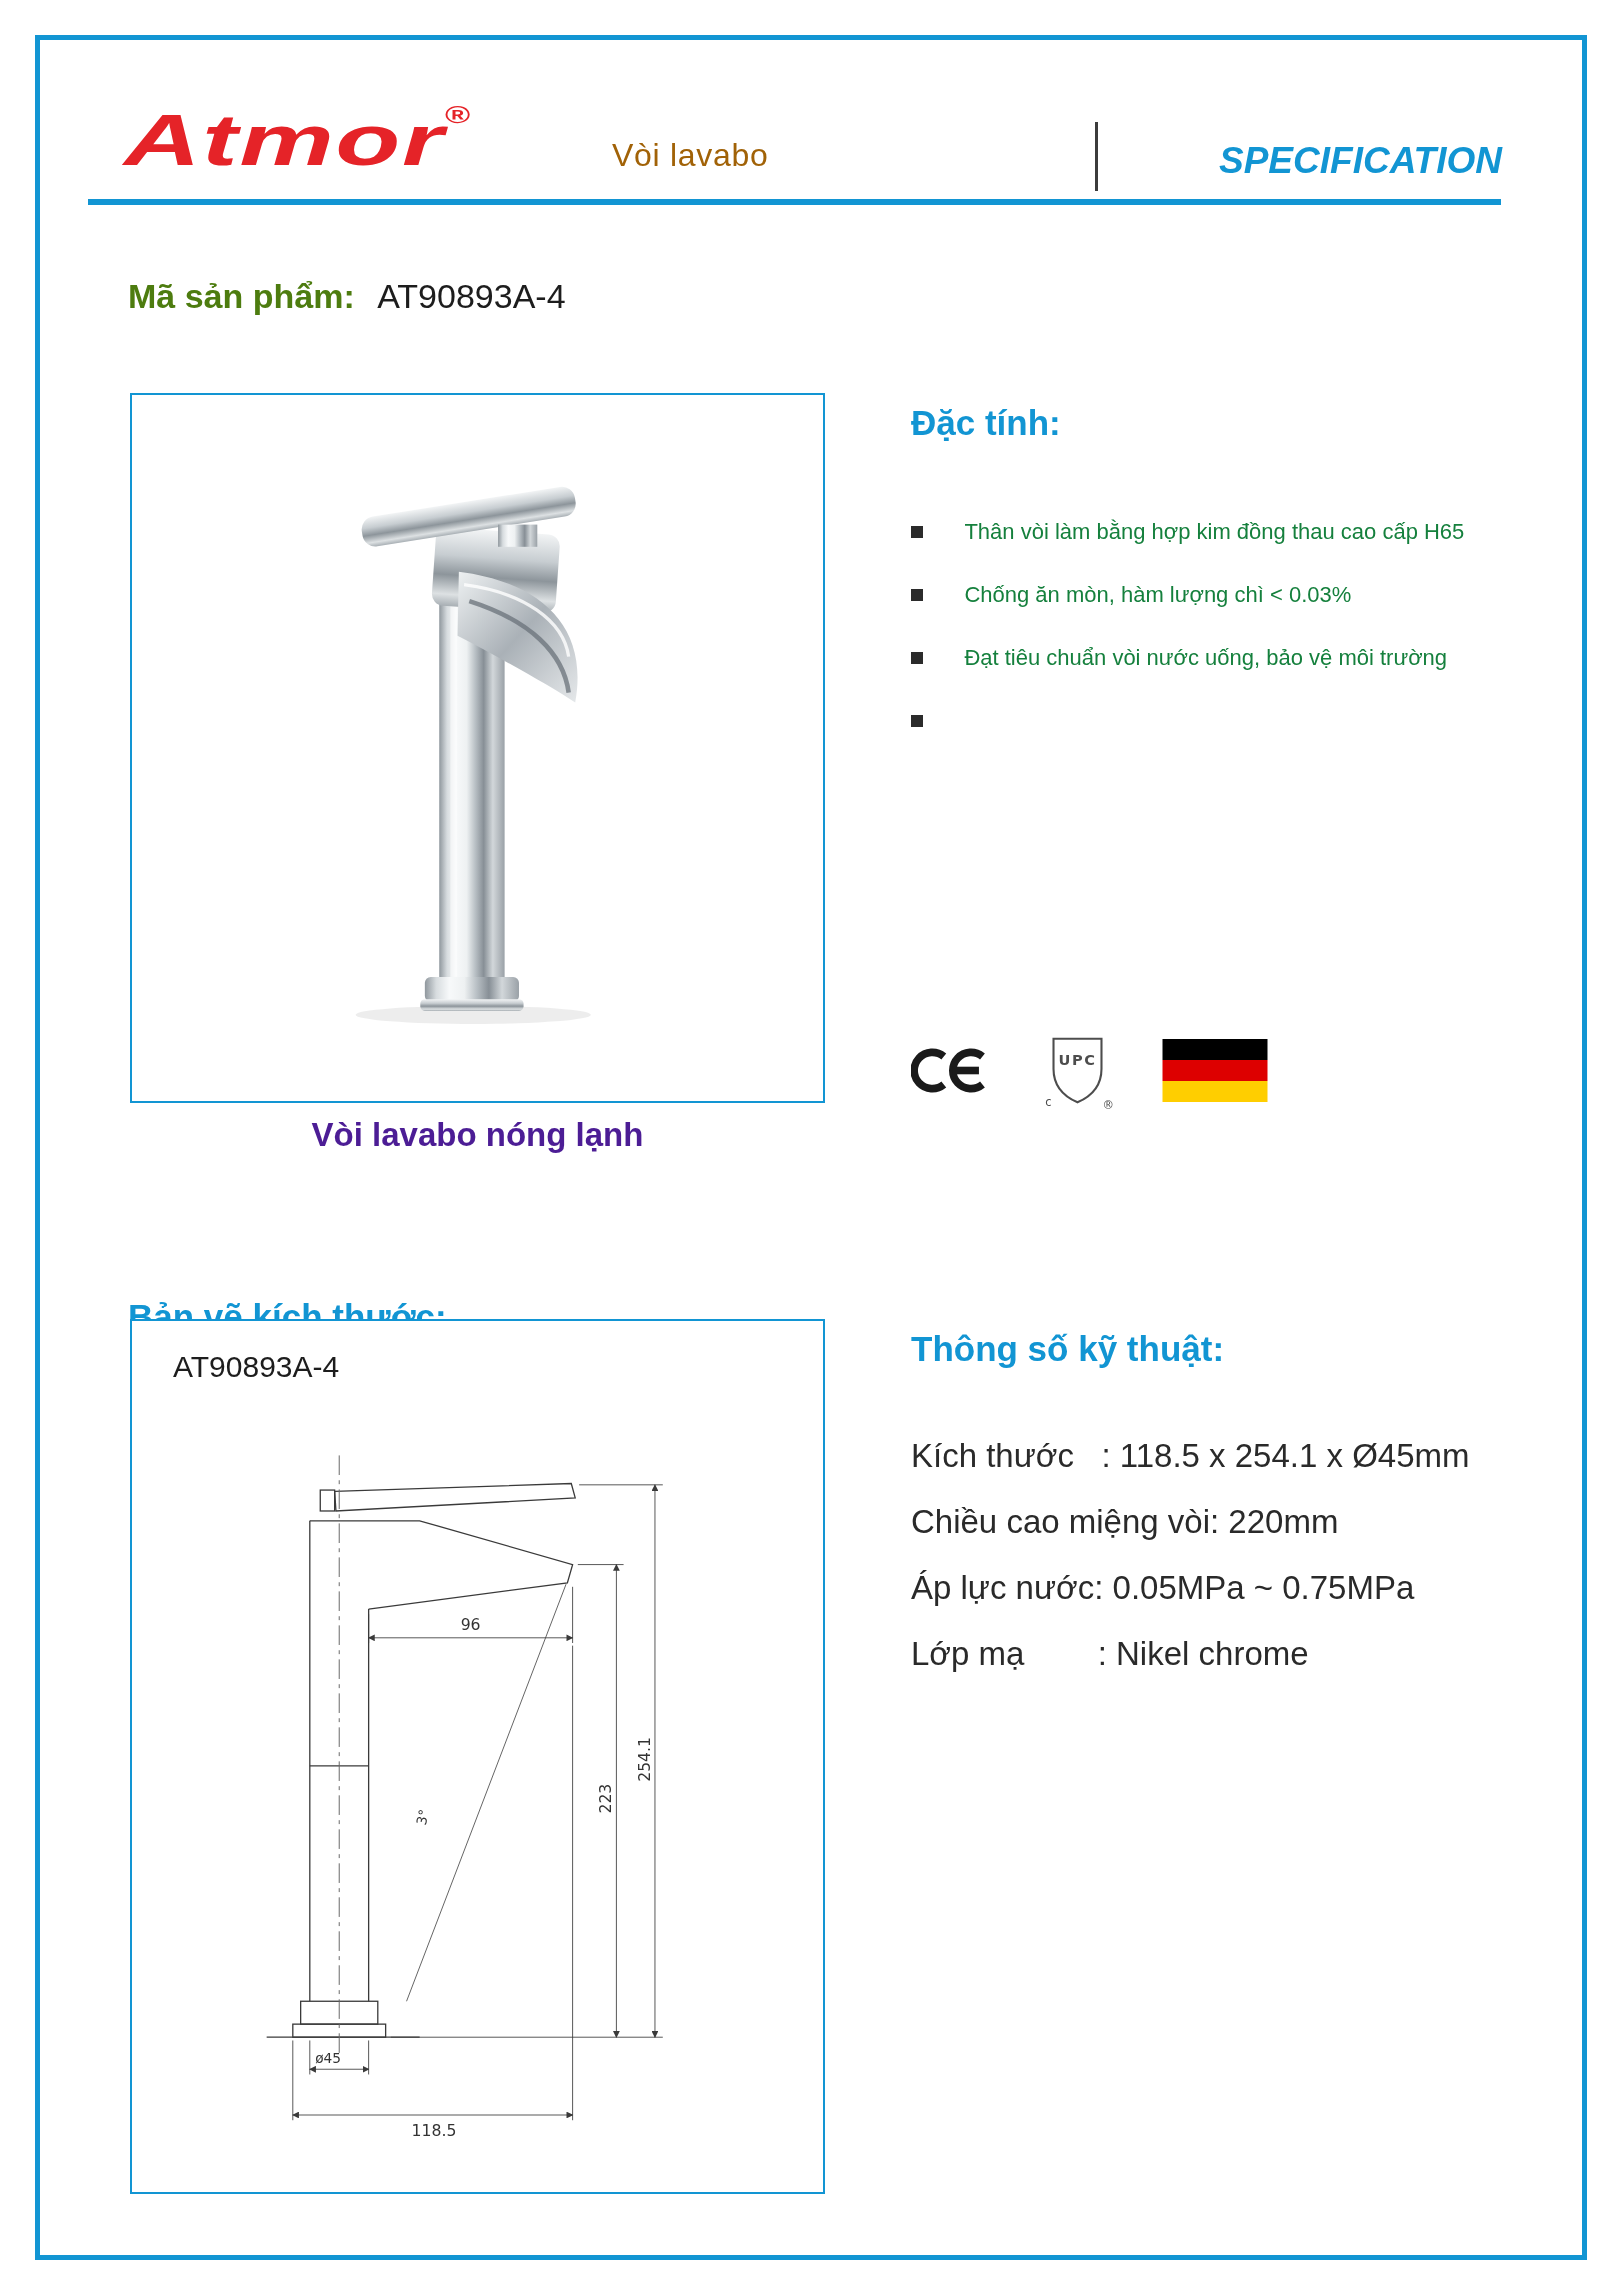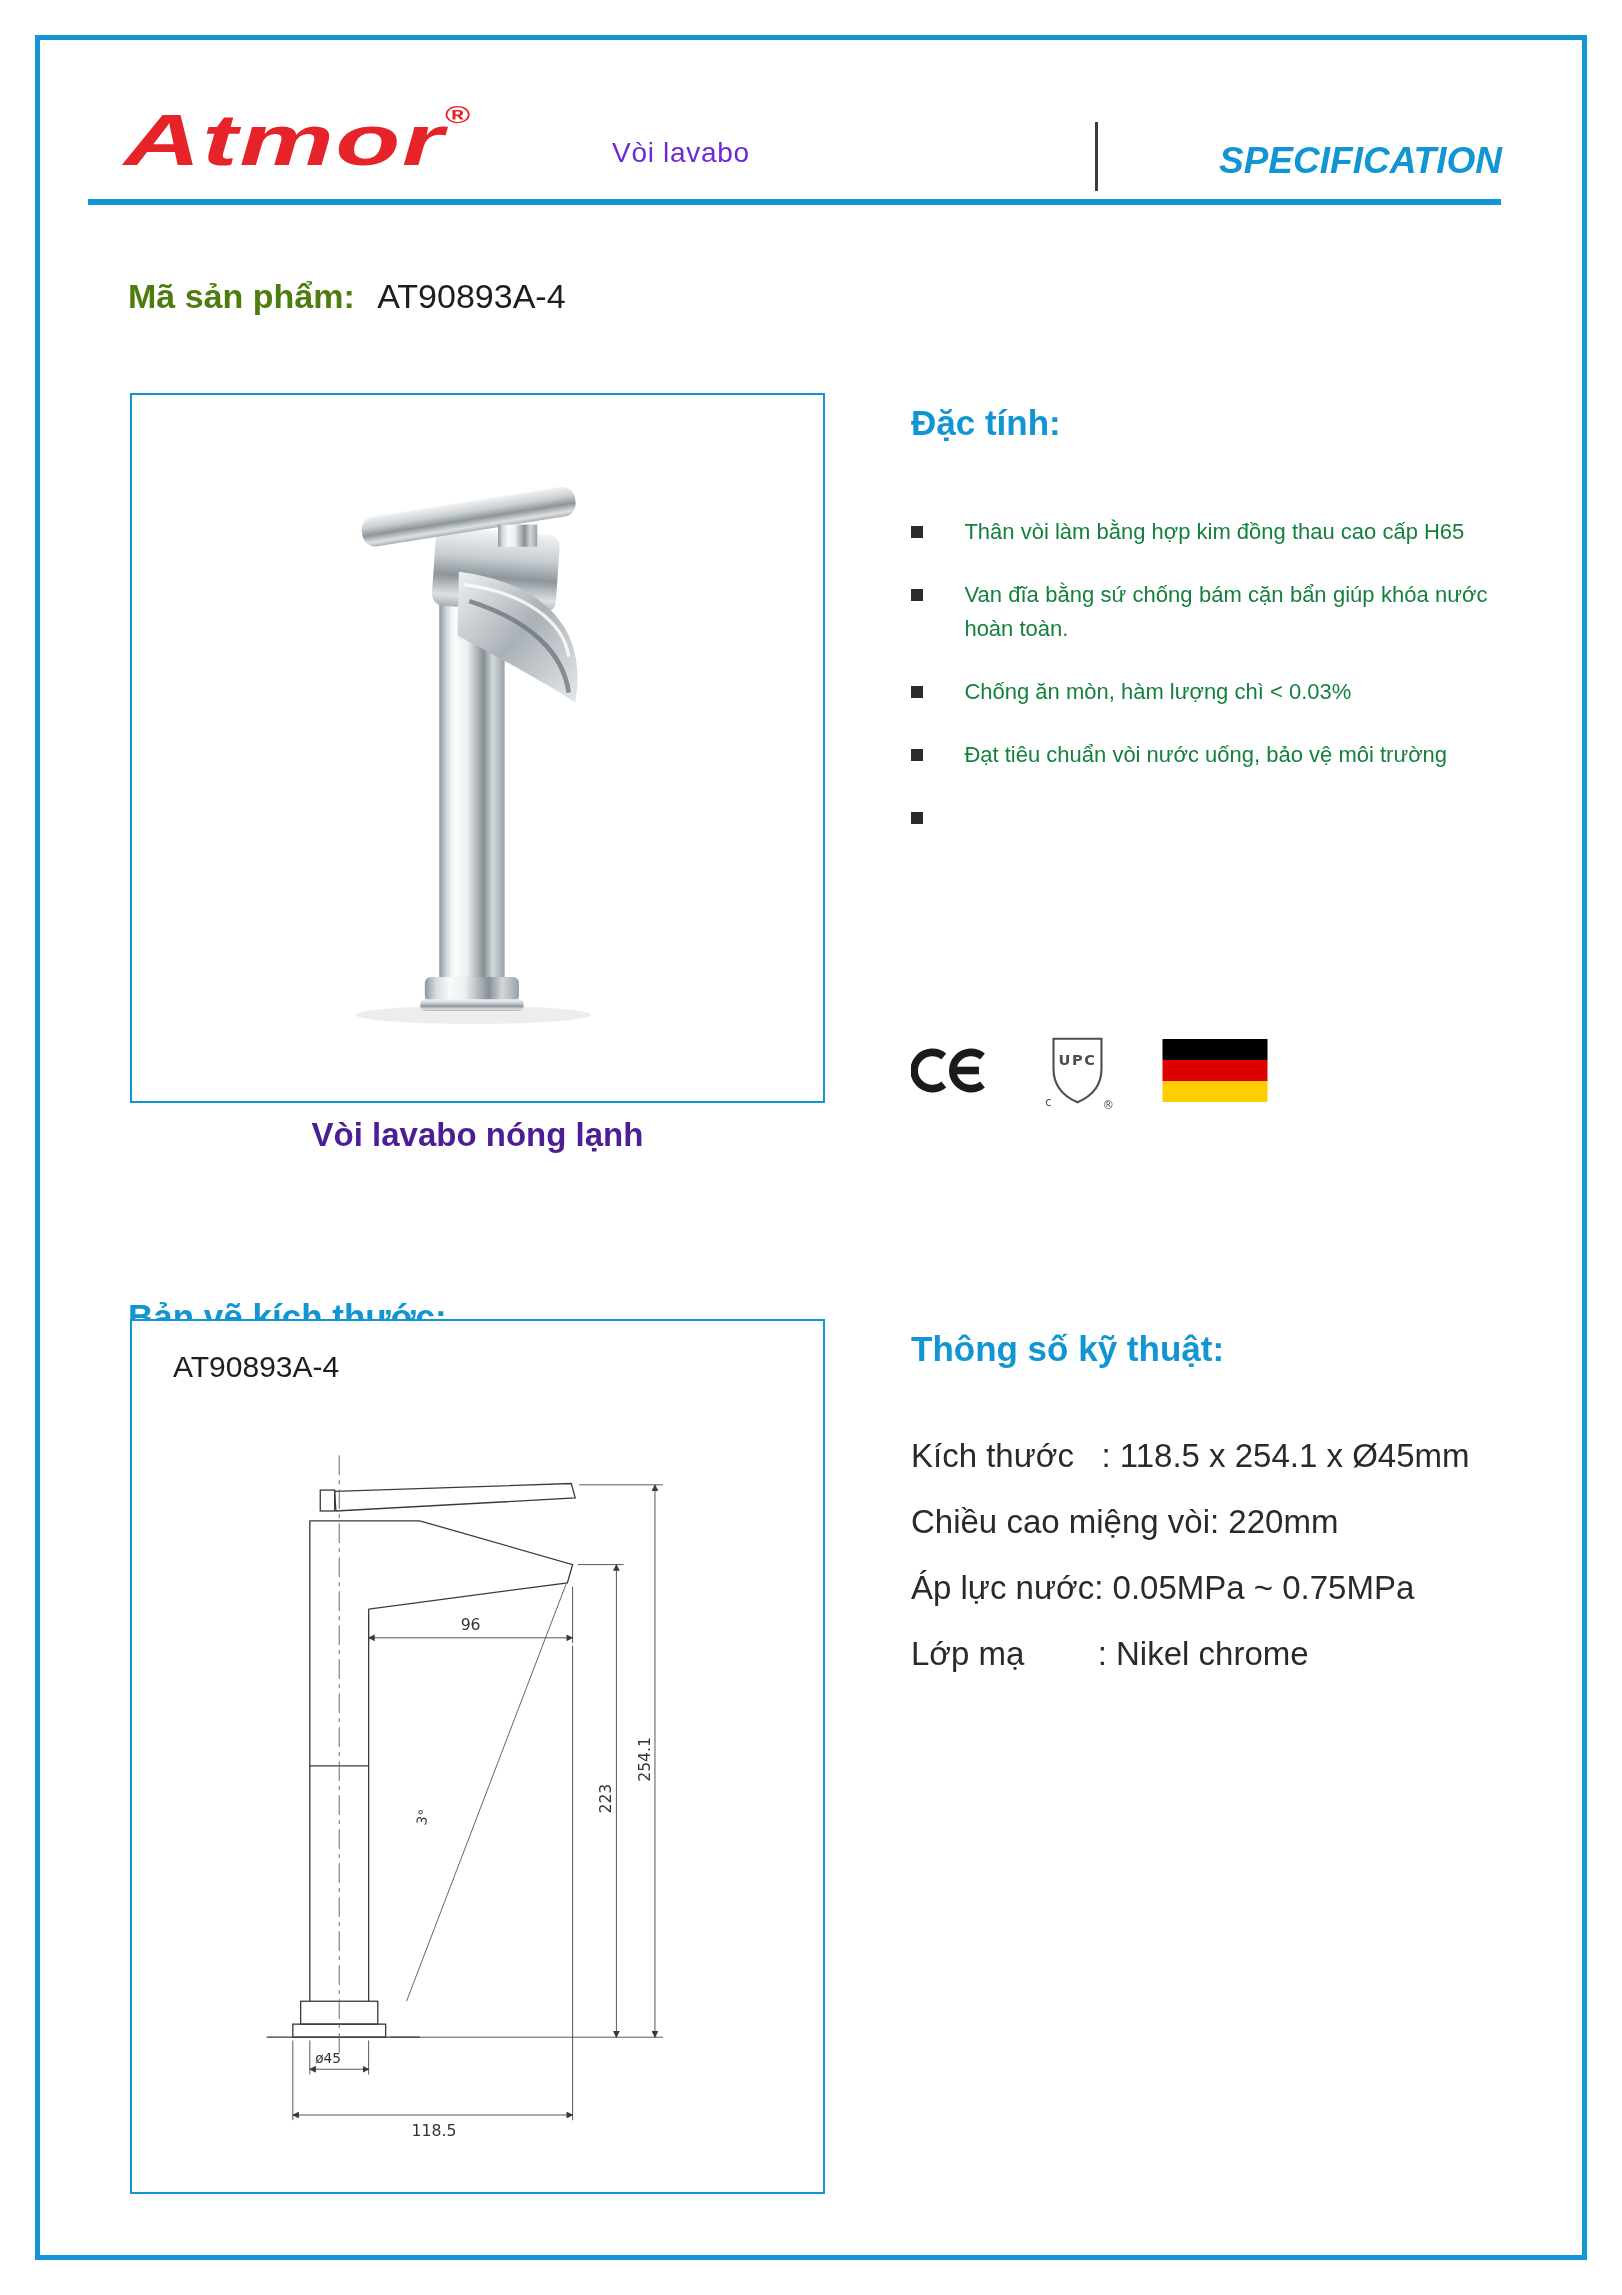--- a/index.html
+++ b/index.html
@@ -38,22 +38,22 @@
     font-size: 23.6px;
     font-style: normal;
     vertical-align: top;
     position: relative;
     top: 1.3px;
   }
   .product-line {
     position: absolute;
     left: 612px;
     top: 137px;
-    font-size: 28px;
-    color: #6d28d9;
+    font-size: 32px;
+    color: #a16207;
     letter-spacing: 0.7px;
   }
   .header-divider {
     position: absolute;
     left: 1095px;
     top: 122px;
     width: 2.6px;
     height: 69px;
     background: #3c3c3c;
   }
@@ -255,24 +255,20 @@
   <div class="photo-caption">Vòi lavabo nóng lạnh</div>
 
   <div class="features">
     <div class="sec-heading">Đặc tính:</div>
     <div class="feature-item">
       <span class="bullet-square"></span>
       <span class="feature-text">Thân vòi làm bằng hợp kim đồng thau cao cấp H65</span>
     </div>
     <div class="feature-item">
       <span class="bullet-square"></span>
-      <span class="feature-text">Van đĩa bằng sứ chống bám cặn bẩn giúp khóa nước hoàn toàn.</span>
-    </div>
-    <div class="feature-item">
-      <span class="bullet-square"></span>
       <span class="feature-text">Chống ăn mòn, hàm lượng chì &lt; 0.03%</span>
     </div>
     <div class="feature-item">
       <span class="bullet-square"></span>
       <span class="feature-text">Đạt tiêu chuẩn vòi nước uống, bảo vệ môi trường</span>
     </div>
     <div class="feature-item">
       <span class="bullet-square"></span>
     </div>
   </div>

